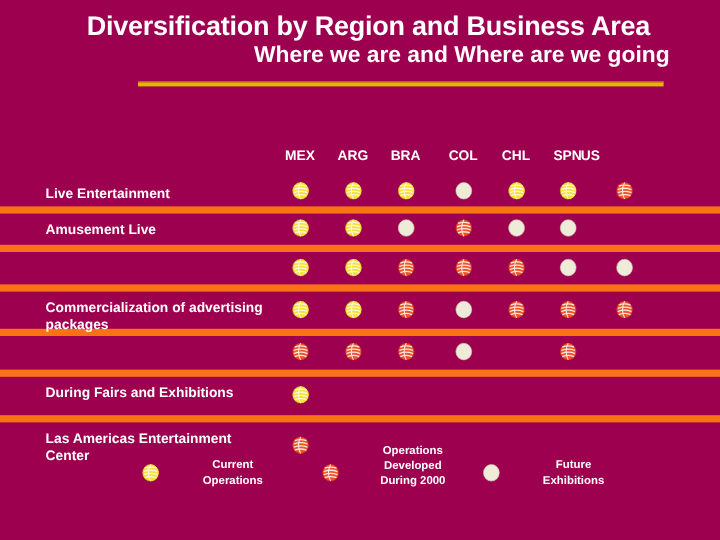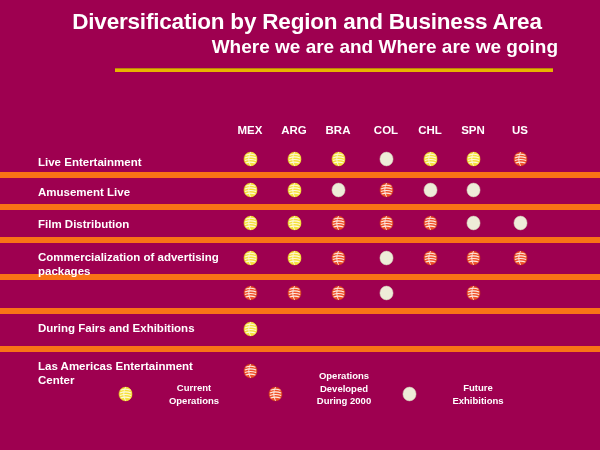--- a/index.html
+++ b/index.html
@@ -174,21 +174,21 @@
   <div class="gold-rule"></div>
 
   <div class="matrix">
     <div class="col-header-row" id="col-headers">
         <div class="col-head" style="left: 250px;">MEX</div>
         <div class="col-head" style="left: 294px;">ARG</div>
         <div class="col-head" style="left: 338px;">BRA</div>
         <div class="col-head" style="left: 386px;">COL</div>
         <div class="col-head" style="left: 430px;">CHL</div>
         <div class="col-head" style="left: 473px;">SPN</div>
-        <div class="col-head" style="left: 520px;">US</div>
+        <div class="col-head" style="left: 492px;">US</div>
       </div>
     <div class="rows" id="matrix-rows">
         <div class="row" style="height: 30px;">
           <div class="row-label">Live Entertainment</div>
           <div class="cells">
             <div class="cell" style="left: 250px;">
               <span class="globe">
                 <svg viewBox="0 0 15 16" xmlns="http://www.w3.org/2000/svg">
       <ellipse cx="7.5" cy="8" rx="6.6" ry="6.9" fill="#f5e03c"></ellipse>
       <ellipse cx="7.5" cy="8" rx="6.6" ry="6.9" fill="none" stroke="#d9bc1d" stroke-width="0.5"></ellipse>
@@ -365,21 +365,20 @@
       <ellipse cx="7.5" cy="8" rx="6.6" ry="6.9" fill="#eeecd8"></ellipse>
       <ellipse cx="7.5" cy="8" rx="6.6" ry="6.9" fill="none" stroke="#cfccb4" stroke-width="0.5"></ellipse>
 
     </svg>
               </span>
             </div>
             <div class="cell" style="left: 520px;"></div>
           </div>
         </div>
         <div class="row" style="height: 33px;">
-          <div class="row-label">Film Distribution</div>
           <div class="cells">
             <div class="cell" style="left: 250px;">
               <span class="globe">
                 <svg viewBox="0 0 15 16" xmlns="http://www.w3.org/2000/svg">
       <ellipse cx="7.5" cy="8" rx="6.6" ry="6.9" fill="#f5e03c"></ellipse>
       <ellipse cx="7.5" cy="8" rx="6.6" ry="6.9" fill="none" stroke="#d9bc1d" stroke-width="0.5"></ellipse>
 
       <path d="M7.5 1.1 A6.6 6.9 0 0 1 7.5 14.9 Z" fill="#f5e03c"></path>
 
       <path d="M2.6 4.2 Q7.5 2.4 12.4 4.2" stroke="#fdf8d8" stroke-width="1.1" fill="none"></path>

